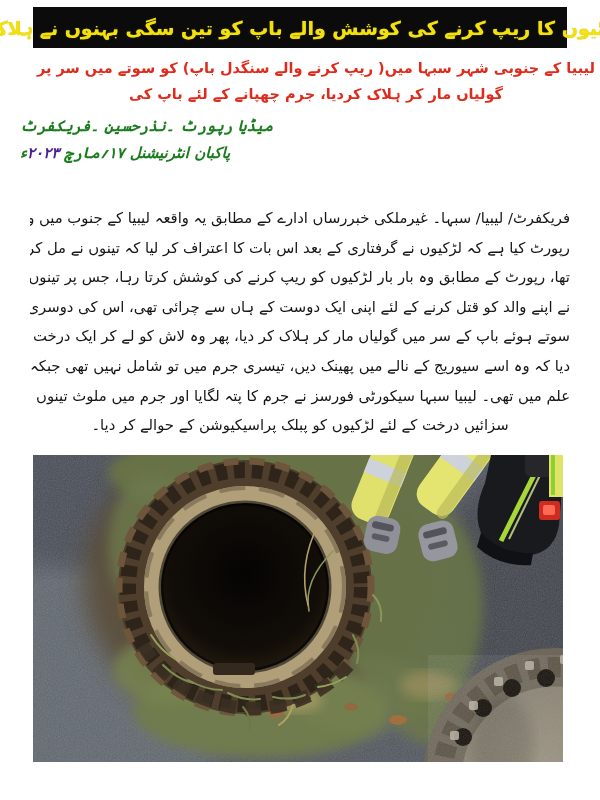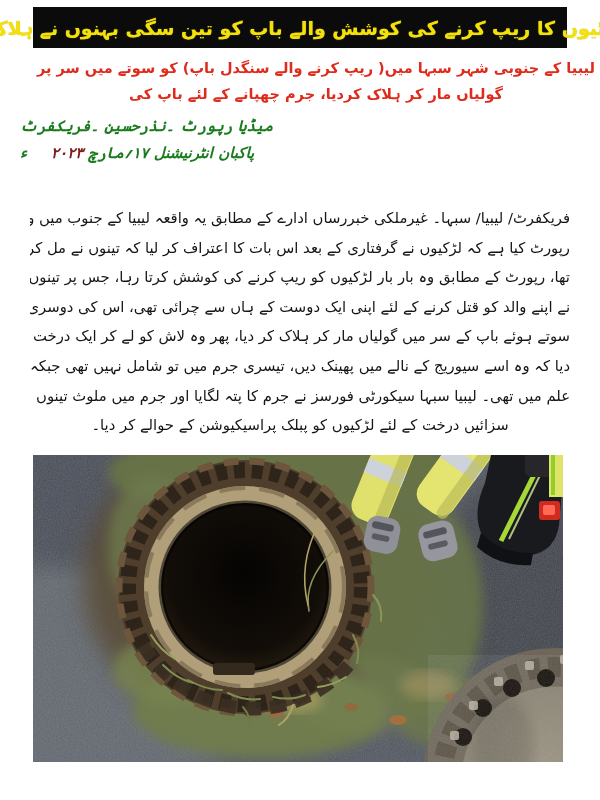--- a/index.html
+++ b/index.html
@@ -19,21 +19,21 @@
   .subline{
     position:absolute;left:36px;width:560px;text-align:center;
     color:#e02a1c;font-weight:bold;font-size:14.5px;line-height:26px;
   }
   #sub1{top:55px;} #sub2{top:84px;}
   .byline{
     position:absolute;left:20px;width:560px;text-align:left;
     color:#1b7c1e;font-weight:bold;font-size:15px;line-height:25px;font-style:italic;
   }
   #by1{top:114px;} #by2{top:141px;}
-  #by2 .year{color:#7f1d1d;margin-left:24px;}
+  #by2 .year{color:#4c1d95;}
   #bodytext{
     position:absolute;left:30px;top:203px;width:540px;color:#151515;
   }
   .bline{
     direction:rtl;text-align:justify;text-align-last:justify;
     font-size:14.8px;line-height:29.6px;height:29.6px;white-space:nowrap;
     overflow:hidden;
   }
   .bline.center{text-align:center;text-align-last:center;}
   #photo{

